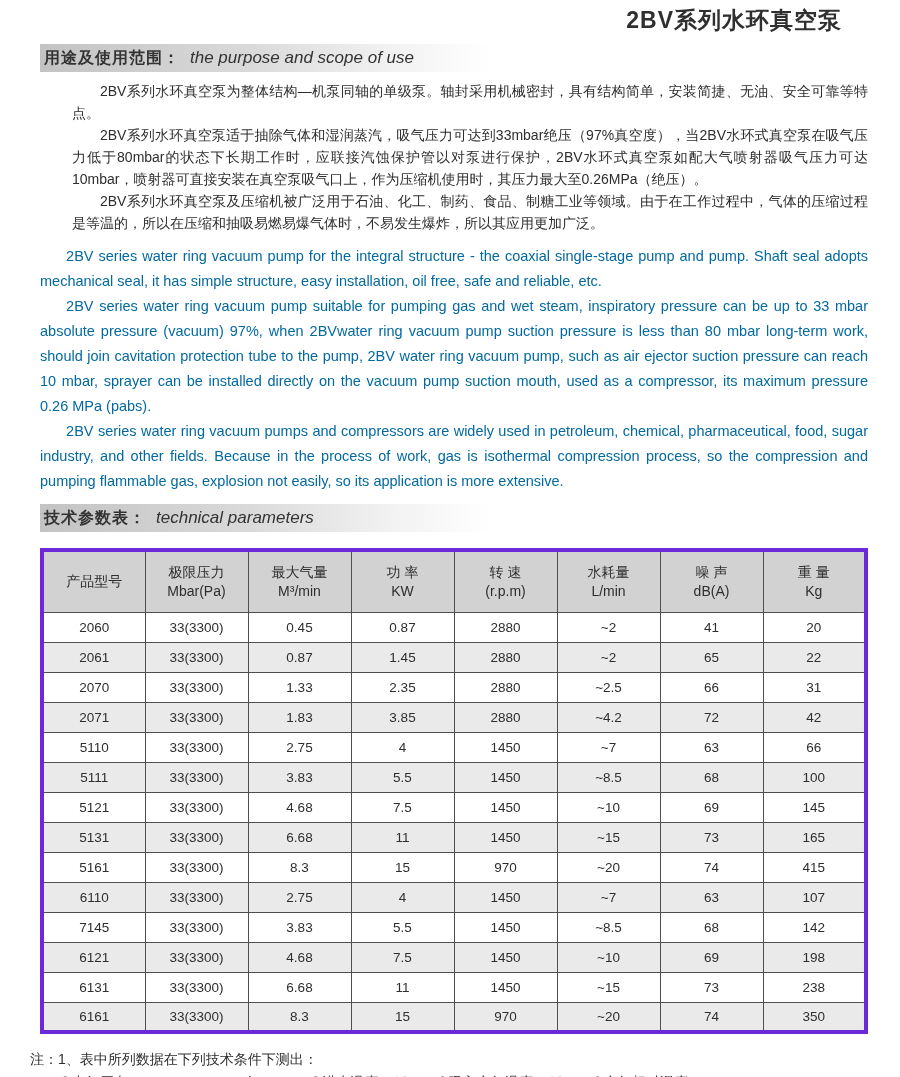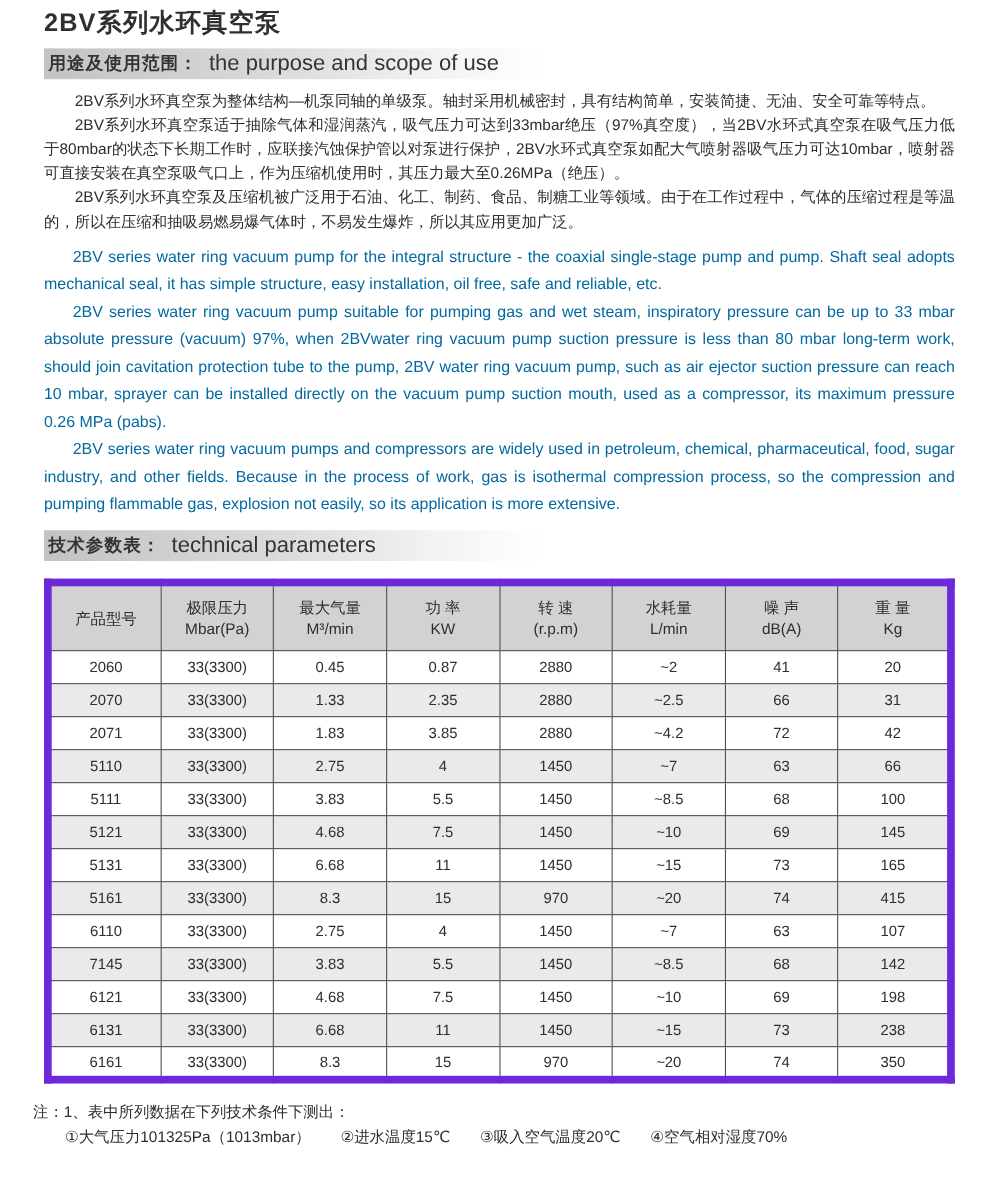--- a/index.html
+++ b/index.html
@@ -6,37 +6,37 @@
   html, body { background: #ffffff; }
   body {
     width: 900px; height: 1077px;
     font-family: "Liberation Sans", "DejaVu Sans", sans-serif;
     color: #3c3c3c;
     overflow: hidden;
   }
   .page { padding: 6px 32px 0 40px; }
 
   
-  .title-block { text-align: left; padding-right: 26px; }
+  .title-block { text-align: right; padding-right: 26px; }
   .title-zh { font-size: 23px; font-weight: bold; color: #2f2f2f; letter-spacing: 1px; line-height: 28px; }
   .title-en { font-size: 15px; color: #3f3f3f; line-height: 21px; }
 
   
   .section-band {
     margin-top: 10px;
     width: 452px; height: 28px;
     background: linear-gradient(to right, #c3c3c3 0%, #d9d9d9 45%, #f2f2f2 78%, #ffffff 100%);
     display: flex; align-items: center;
     padding-left: 4px;
   }
   .section-zh { font-size: 16px; font-weight: bold; color: #333; letter-spacing: 1px; }
-  .section-en { font-size: 20px; color: #333; margin-left: 10px; }
-
-  
-  .zh-paragraphs { margin-top: 8px; }
+  .section-en { font-size: 17px; color: #333; margin-left: 10px; font-style: italic; }
+
+  
+  .zh-paragraphs { margin-top: 8px; margin-left: 32px; }
   .zh-paragraphs p {
     font-size: 14px; line-height: 22px; color: #2e2e2e;
     text-indent: 2em; text-align: justify;
   }
   .en-paragraphs { margin-top: 10px; }
   .en-paragraphs p {
     font-size: 14.5px; line-height: 25px; color: #0369a1;
     text-indent: 1.8em; text-align: justify;
   }
 
@@ -45,21 +45,21 @@
     margin-top: 16px;
     width: 828px;
     border-collapse: collapse;
     table-layout: fixed;
   }
   .param-table th, .param-table td {
     border: 1px solid #4f4f4f;
     text-align: center;
     font-weight: normal;
   }
-  .param-table { border: 7px solid #6d28d9; }
+  .param-table { border: 4px solid #6d28d9; }
   .param-table th {
     background: #d2d2d2;
     height: 62px;
     font-size: 14px;
     color: #2e2e2e;
     line-height: 19px;
   }
   .param-table td {
     height: 30px;
     font-size: 13.5px;
@@ -146,20 +146,30 @@
           <td>2060</td>
           <td>33(3300)</td>
           <td>0.45</td>
           <td>0.87</td>
           <td>2880</td>
           <td>~2</td>
           <td>41</td>
           <td>20</td>
         </tr>
         <tr>
+          <td>2061</td>
+          <td>33(3300)</td>
+          <td>0.87</td>
+          <td>1.45</td>
+          <td>2880</td>
+          <td>~2</td>
+          <td>65</td>
+          <td>22</td>
+        </tr>
+        <tr>
           <td>2070</td>
           <td>33(3300)</td>
           <td>1.33</td>
           <td>2.35</td>
           <td>2880</td>
           <td>~2.5</td>
           <td>66</td>
           <td>31</td>
         </tr>
         <tr>

